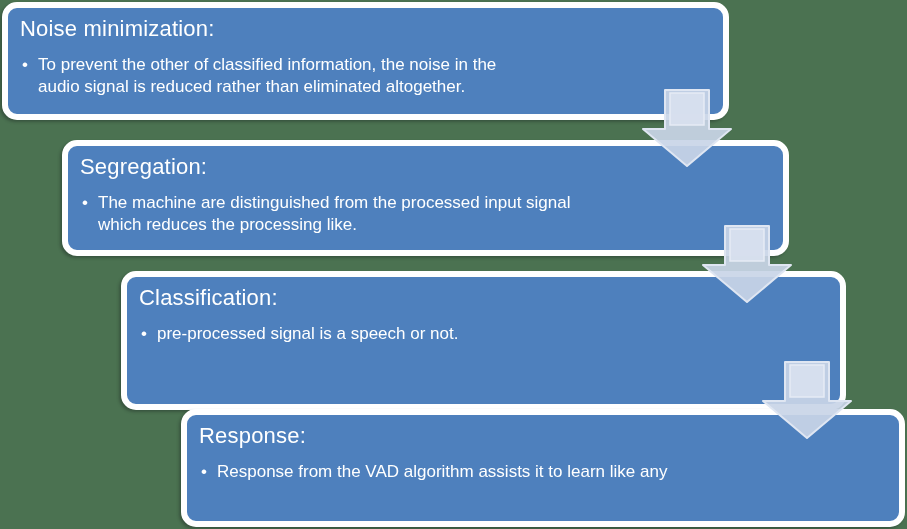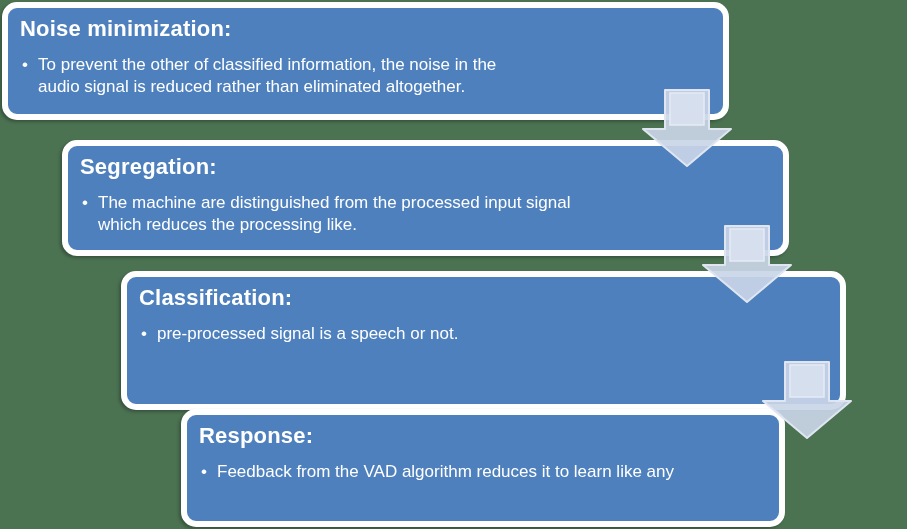--- a/index.html
+++ b/index.html
@@ -21,25 +21,25 @@
     border: 6px solid #FFFFFF;
     border-radius: 15px;
     box-shadow: -2px 2px 3px rgba(35, 50, 42, 0.45);
     color: #FFFFFF;
     padding: 6px 16px 6px 12px;
     z-index: 1;
   }
   .step1 { left: 2px;   top: 2px;   width: 727px; height: 118px; }
   .step2 { left: 62px;  top: 140px; width: 727px; height: 116px; }
   .step3 { left: 121px; top: 271px; width: 725px; height: 139px; }
-  .step4 { left: 181px; top: 409px; width: 604px; height: 118px; }
+  .step4 { left: 181px; top: 409px; width: 724px; height: 118px; }
   .step-title {
     font-size: 22px;
     line-height: 30px;
-    font-weight: 700;
+    font-weight: 400;
     letter-spacing: 0.2px;
     white-space: nowrap;
   }
   .bullet-row {
     display: flex;
     margin-top: 10px;
     padding-left: 2px;
     font-size: 17px;
     line-height: 22px;
   }
@@ -94,21 +94,21 @@
         <span class="bullet-line">pre-processed signal is a speech or not.</span>
       </span>
     </div>
   </div>
 
   <div class="step step4">
     <div class="step-title">Response:</div>
     <div class="bullet-row">
       <span class="bullet-dot">•</span>
       <span class="bullet-text">
-        <span class="bullet-line">Feedback from the VAD algorithm reduces it to learn like any</span>
+        <span class="bullet-line">Response from the VAD algorithm assists it to learn like any</span>
       </span>
     </div>
   </div>
 
   <svg class="arrow arrow1" viewBox="0 0 90 78" aria-hidden="true">
     <polygon points="23,1 67,1 67,40 89,40 45,77 1,40 23,40" fill="#C9D5E7" fill-opacity="0.92" stroke="#DFE6F2" stroke-width="2" stroke-linejoin="round"></polygon>
     <rect x="28" y="4" width="34" height="32" fill="#D7DFEE" fill-opacity="0.95" stroke="#E6EBF5" stroke-width="1.5"></rect>
   </svg>
 
   <svg class="arrow arrow2" viewBox="0 0 90 78" aria-hidden="true">

